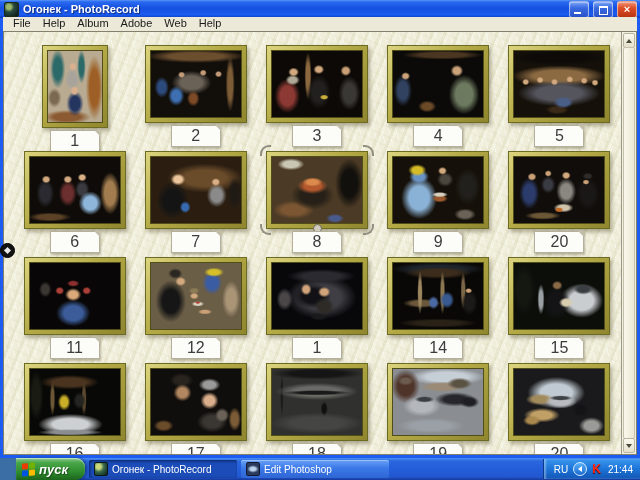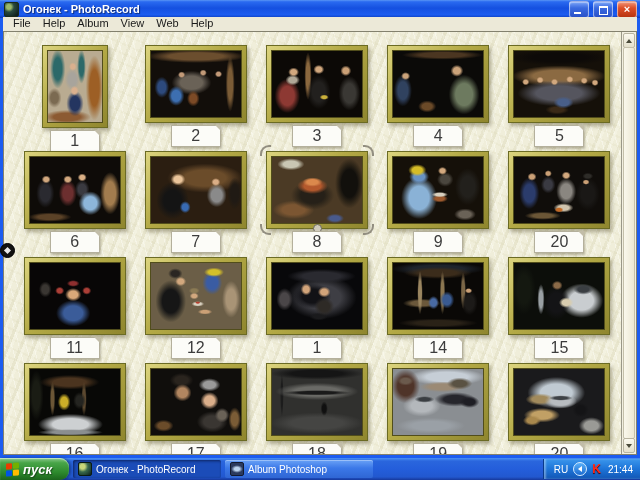--- a/index.html
+++ b/index.html
@@ -68,21 +68,21 @@
   .tri-down{width:0;height:0;border-left:3px solid transparent;border-right:3px solid transparent;border-top:4px solid #4a4a3a;}
   .scroll-thumb{position:absolute;left:1px;right:1px;top:15px;bottom:15px;
     background:linear-gradient(90deg,#faf8ec,#ece8d4);border:1px solid #c4c0aa;border-radius:2px;}
 
   
   .side-toggle{position:absolute;left:0;top:243px;width:13px;height:13px;border-radius:50%;
     background:#111;border:1px solid #000;z-index:5;display:flex;align-items:center;justify-content:center;}
   .side-toggle i{display:block;width:5px;height:5px;background:#e8e8e8;transform:rotate(45deg);}
 
   
-  .taskbar{position:absolute;left:0;right:0;bottom:0;height:22px;
+  .taskbar{position:absolute;left:16px;right:0;bottom:0;height:22px;
     background:linear-gradient(180deg,#4a90f4 0%,#2a66dd 14%,#245edb 50%,#2258cf 86%,#16389b 100%);
     display:flex;align-items:center;z-index:10;}
   .start-btn{height:22px;padding:0 17px 0 6px;border-radius:0 9px 9px 0;display:flex;align-items:center;gap:4px;
     background:linear-gradient(180deg,#8cc98c 0%,#48a548 22%,#2d8a2d 65%,#1c651c 100%);
     box-shadow:inset 0 1px 1px rgba(255,255,255,.5),2px 0 3px rgba(0,0,0,.35);
     color:#fff;font-weight:bold;font-style:italic;font-size:13px;text-shadow:1px 1px 1px #1a4a1a;}
   .xp-flag{width:13px;height:13px;display:grid;grid-template-columns:6px 6px;grid-template-rows:6px 6px;gap:1px;transform:skewY(-6deg);}
   .xp-flag b{border-radius:1px;}
   .xp-flag b:nth-child(1){background:#ea3c00;} .xp-flag b:nth-child(2){background:#71b100;}
   .xp-flag b:nth-child(3){background:#0054e3;} .xp-flag b:nth-child(4){background:#ffbb00;}
@@ -121,21 +121,21 @@
         </span>
       <span class="win-btn close">
           <span class="glyph-close">×</span>
         </span>
     </div>
 
     <div class="menubar">
         <span class="menu-item">File</span>
         <span class="menu-item">Help</span>
         <span class="menu-item">Album</span>
-        <span class="menu-item">View</span>
+        <span class="menu-item">Adobe</span>
         <span class="menu-item">Web</span>
         <span class="menu-item">Help</span>
       </div>
 
     <div class="client">
       <div class="grid">
           <div class="cell">
             <div class="frame portrait">
               <div class="photo" style="background-color: rgb(184, 171, 146); background-image: radial-gradient(7% 6% at 46% 22%, rgb(216, 176, 144) 0%, rgb(216, 176, 144) 55%, rgba(0, 0, 0, 0) 100%), radial-gradient(8% 7% at 49% 56%, rgb(216, 176, 144) 0%, rgb(216, 176, 144) 55%, rgba(0, 0, 0, 0) 100%), radial-gradient(16% 18% at 50% 74%, rgb(37, 53, 94) 0%, rgb(37, 53, 94) 55%, rgba(0, 0, 0, 0) 100%), radial-gradient(14% 16% at 45% 40%, rgb(168, 164, 156) 0%, rgb(168, 164, 156) 55%, rgba(0, 0, 0, 0) 100%), radial-gradient(13% 14% at 12% 66%, rgb(122, 106, 82) 0%, rgb(122, 106, 82) 55%, rgba(0, 0, 0, 0) 100%), radial-gradient(14% 28% at 18% 25%, rgb(46, 104, 104) 0%, rgb(46, 104, 104) 55%, rgba(0, 0, 0, 0) 100%), radial-gradient(8% 24% at 62% 22%, rgb(46, 104, 104) 0%, rgb(46, 104, 104) 55%, rgba(0, 0, 0, 0) 100%), radial-gradient(16% 46% at 86% 52%, rgb(154, 95, 40) 0%, rgb(154, 95, 40) 55%, rgba(0, 0, 0, 0) 100%), radial-gradient(45% 10% at 35% 93%, rgb(138, 90, 52) 0%, rgb(138, 90, 52) 55%, rgba(0, 0, 0, 0) 100%);"></div>
             </div>
@@ -287,21 +287,21 @@
         </span>
       <span>пуск</span>
     </div>
     <div id="task-buttons" style="display:flex;align-items:center;">
         <div class="task-btn active">
           <span class="task-icon icon-photorecord"></span>
           <span>Огонек - PhotoRecord</span>
         </div>
         <div class="task-btn">
           <span class="task-icon icon-photoshop"></span>
-          <span>Album Photoshop</span>
+          <span>Edit Photoshop</span>
         </div>
       </div>
     <div class="tray">
       <span class="tray-text">RU</span>
       <span class="tray-hide">
           <i></i>
         </span>
       <span class="kasp">K</span>
       <span class="clock">21:44</span>
     </div>

